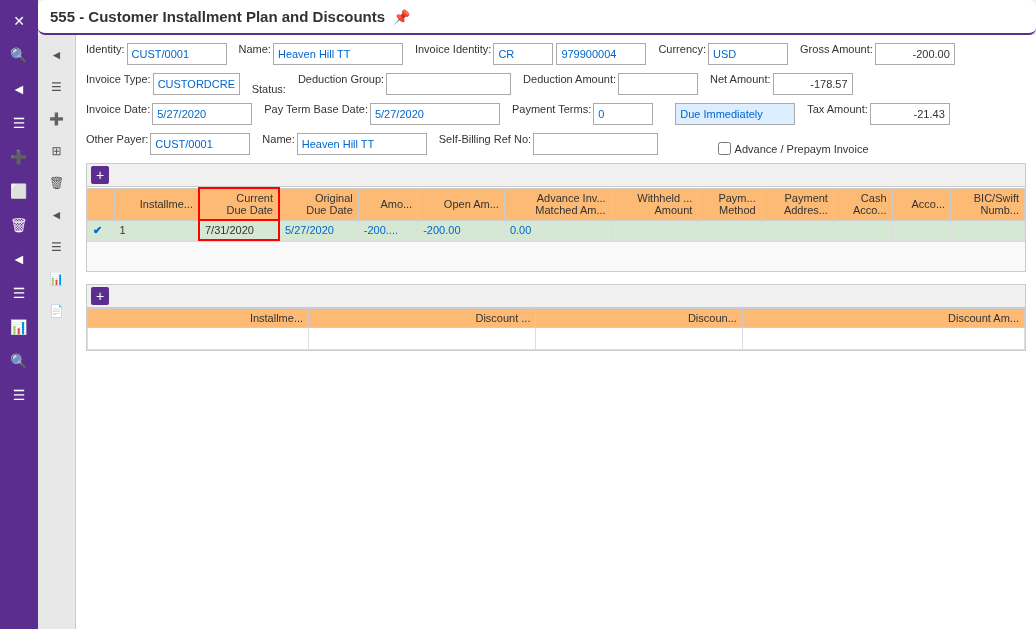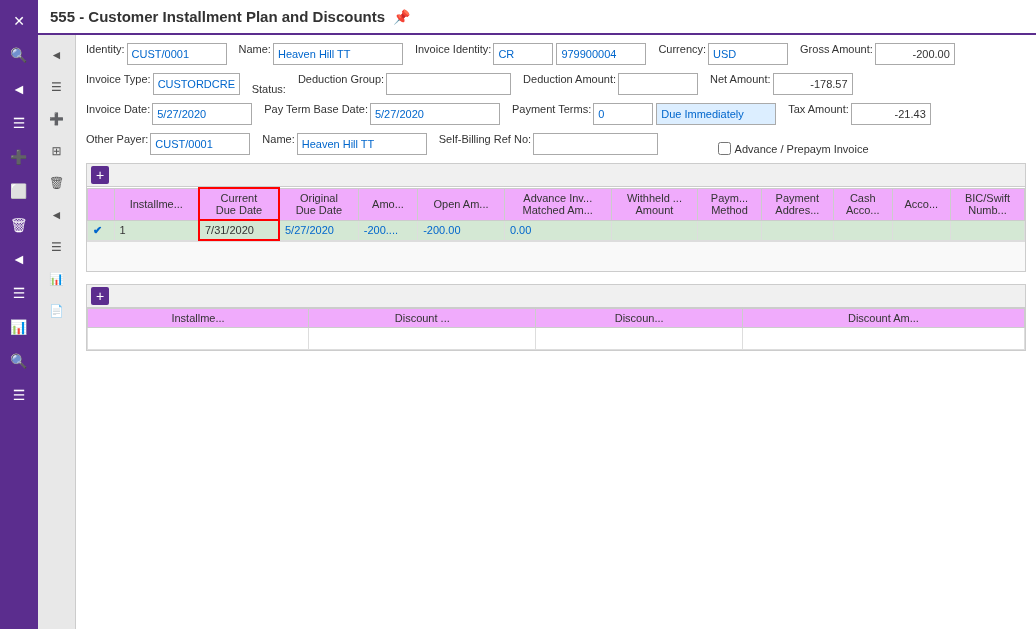--- a/index.html
+++ b/index.html
@@ -37,20 +37,21 @@
     }
 
     
     .title-bar {
       background: white;
       padding: 8px 12px;
       border-bottom: 2px solid #5b2d8e;
       display: flex;
       align-items: center;
       gap: 8px;
+      border-radius: 7px;
     }
     .title-bar-text {
       font-size: 15px;
       font-weight: bold;
       color: #333;
     }
     .pin-icon { color: #5b2d8e; font-size: 14px; cursor: pointer; }
 
     
     .inner-nav {
@@ -112,21 +113,21 @@
     .field-input {
       height: 22px;
       border: 1px solid #aaa;
       padding: 2px 4px;
       font-size: 11px;
       color: #0066cc;
       background: white;
       min-width: 60px;
     }
     .field-input.readonly { color: #333; }
-    .field-input.blue-bg { background: #e8f0fe; }
+    .field-input.blue-bg { background: #e8f0fe; margin-left: 19px; }
 
     
     .table-container {
       border: 1px solid #ccc;
       margin-top: 8px;
       background: white;
       overflow-x: auto;
     }
 
     .table-toolbar {
@@ -151,24 +152,24 @@
       border-radius: 2px;
     }
 
     table {
       width: 100%;
       border-collapse: collapse;
       font-size: 11px;
     }
 
     th {
-      background: #f0abfc;
+      background: #fdba74;
       border: 1px solid #ccc;
       padding: 3px 5px;
-      text-align: center;
+      text-align: right;
       font-weight: normal;
       color: #333;
       white-space: nowrap;
       font-size: 11px;
     }
 
     td {
       border: 1px solid #ddd;
       padding: 3px 5px;
       color: #0066cc;

